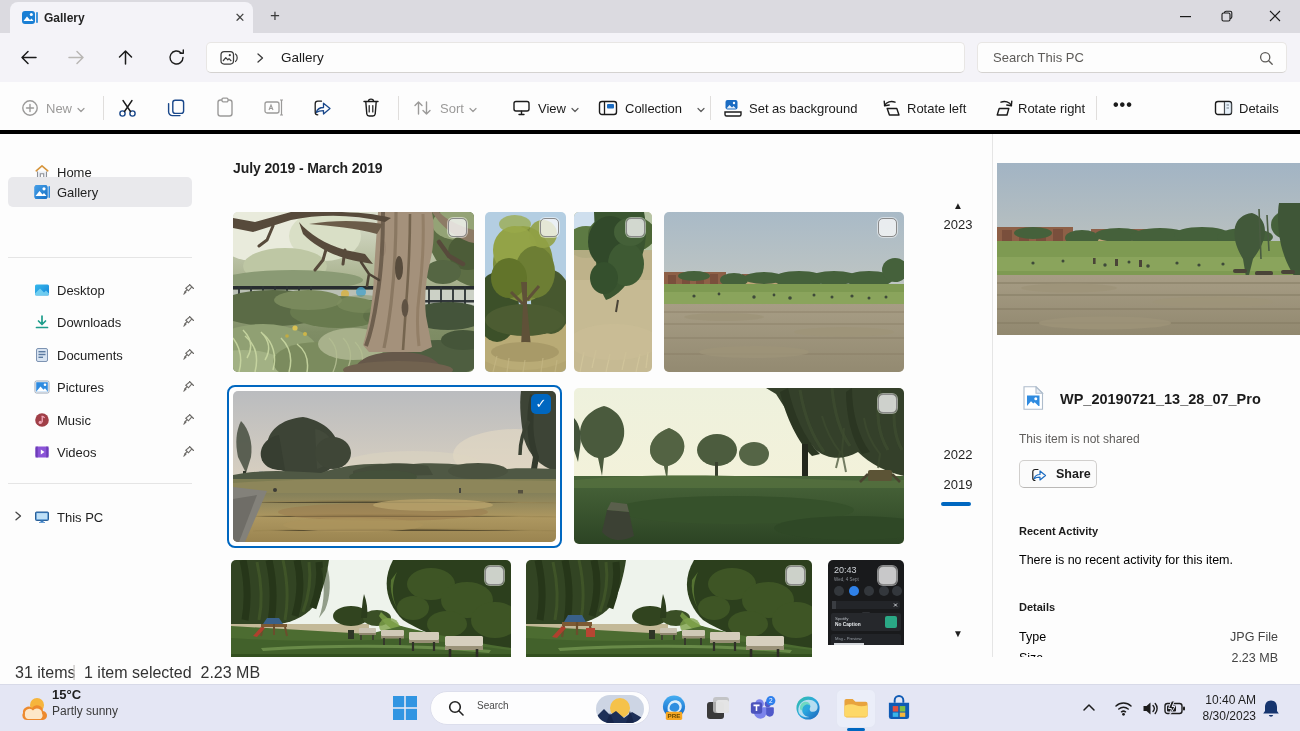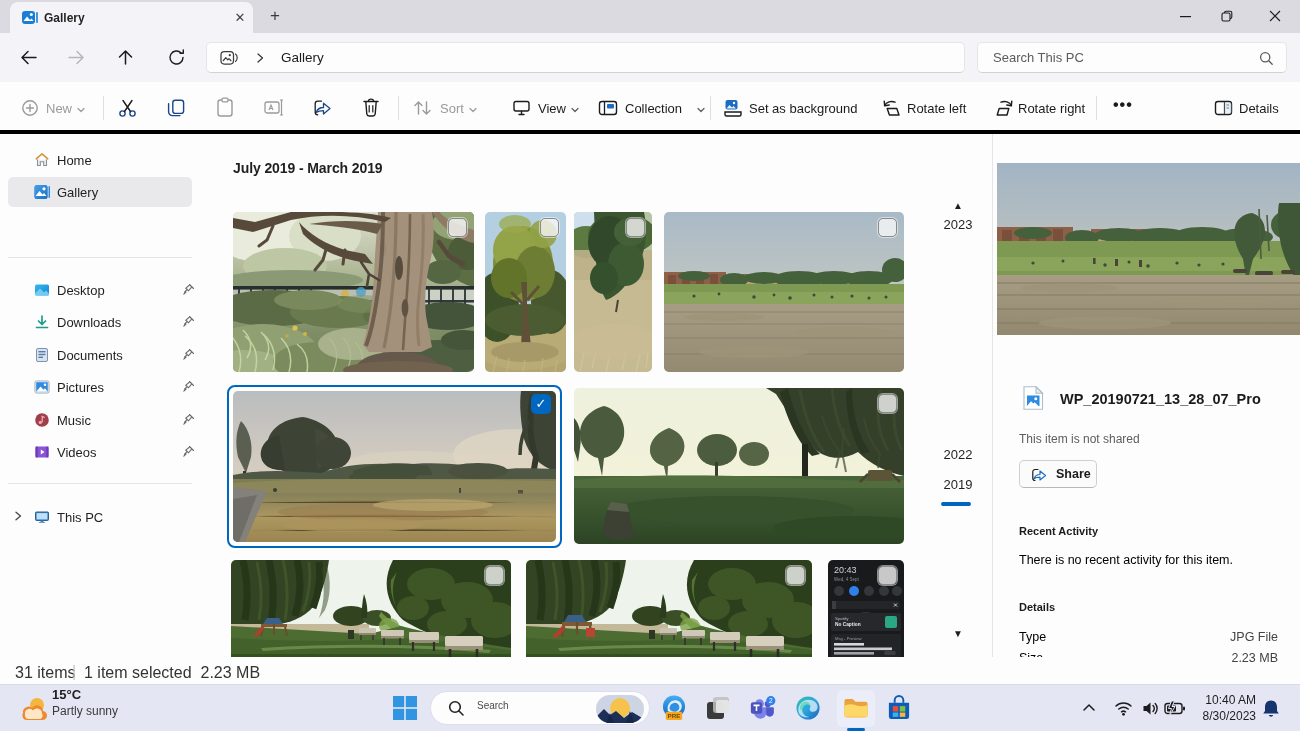--- a/index.html
+++ b/index.html
@@ -247,21 +247,21 @@
   <svg class="abs" style="left:1214px;top:17px" width="19" height="18" viewBox="0 0 19 18">
       <rect x="1.5" y="2.5" width="16" height="13" rx="2.5" fill="none" stroke="#1b1b1b" stroke-width="1.4"></rect>
       <path d="M10.5 3 V15 M12.5 6 H15 M12.5 9 H15" stroke="#1b1b1b" stroke-width="1.2"></path>
       <path d="M10.5 3 H15 A2.5 2.5 0 0 1 17.5 5.5 V12.5 A2.5 2.5 0 0 1 15 15 H10.5 Z" fill="#cfe3f5" opacity=".5"></path>
     </svg>
   <span class="tbtxt abs" style="left:1239px;top:19px">Details</span>
 </div>
 
 
 <div id="sidebar" class="abs">
-  <div class="srow abs" style="top:11px">
+  <div class="srow abs" style="top:23px">
     <svg class="ic" viewBox="0 0 16 16">
         <path d="M2.2 6.8 L8 1.8 L13.8 6.8" fill="none" stroke="#d6953c" stroke-width="1.6" stroke-linecap="round" stroke-linejoin="round"></path>
         <path d="M3.5 7.5 V13.5 H6.3 V9.8 H9.7 V13.5 H12.5 V7.5" fill="#eceff4" stroke="#8d9096" stroke-width="1.1"></path>
       </svg>
     <span class="tx">Home</span>
   </div>
   <div class="abs" style="left:8px;top:43px;width:184px;height:30px;background:#e9e9ec;border-radius:5px"></div>
   <div class="srow abs" style="top:43px">
     <svg class="ic" viewBox="0 0 16 16">
         <rect x="0.5" y="1" width="13" height="14" rx="2.5" fill="#2f8be0"></rect>
@@ -826,21 +826,21 @@
           <path d="M188 82 V91 M209 82 V91" stroke="#303028" stroke-width="2.2"></path>
         <rect x="220" y="76" width="38" height="10" rx="1.5" fill="#d6cfbe"></rect>
           <rect x="220" y="86" width="38" height="4" fill="#9a9278"></rect>
           <path d="M225 89 V97 M252 89 V97" stroke="#2c2c24" stroke-width="2.6"></path>
       </g>
       <rect x="123" y="70" width="6" height="9" fill="#2e3626"></rect>
     </svg>
     <div class="cbox" style="right:7px"></div>
   </div>
 
-  <div class="photo" style="left:628px;top:426px;width:76px;height:97px;border-radius:5px 5px 0 0">
+  <div class="photo" style="left:628px;top:426px;width:76px;height:85px;border-radius:5px 5px 0 0">
     <svg width="76" height="97" viewBox="0 0 76 97">
       <rect width="76" height="97" fill="#191a1c"></rect>
       <text x="6" y="13" font-size="9" fill="#cfd3d8" font-family="Liberation Sans">20:43</text>
       <text x="6" y="21" font-size="4.5" fill="#8a8f96" font-family="Liberation Sans">Wed, 4 Sept</text>
       <g>
         <circle cx="11" cy="31" r="5" fill="#33373c"></circle>
         <circle cx="26" cy="31" r="5" fill="#2f81e8"></circle>
         <circle cx="41" cy="31" r="5" fill="#33373c"></circle>
         <circle cx="56" cy="31" r="5" fill="#33373c"></circle>
         <circle cx="69" cy="31" r="5" fill="#33373c"></circle>

